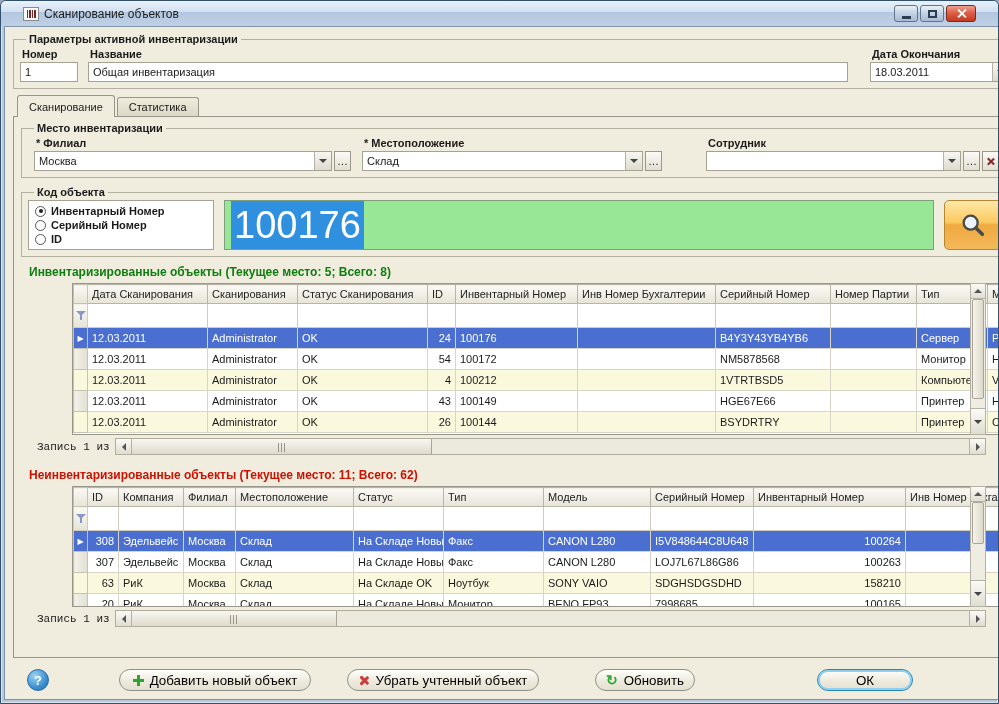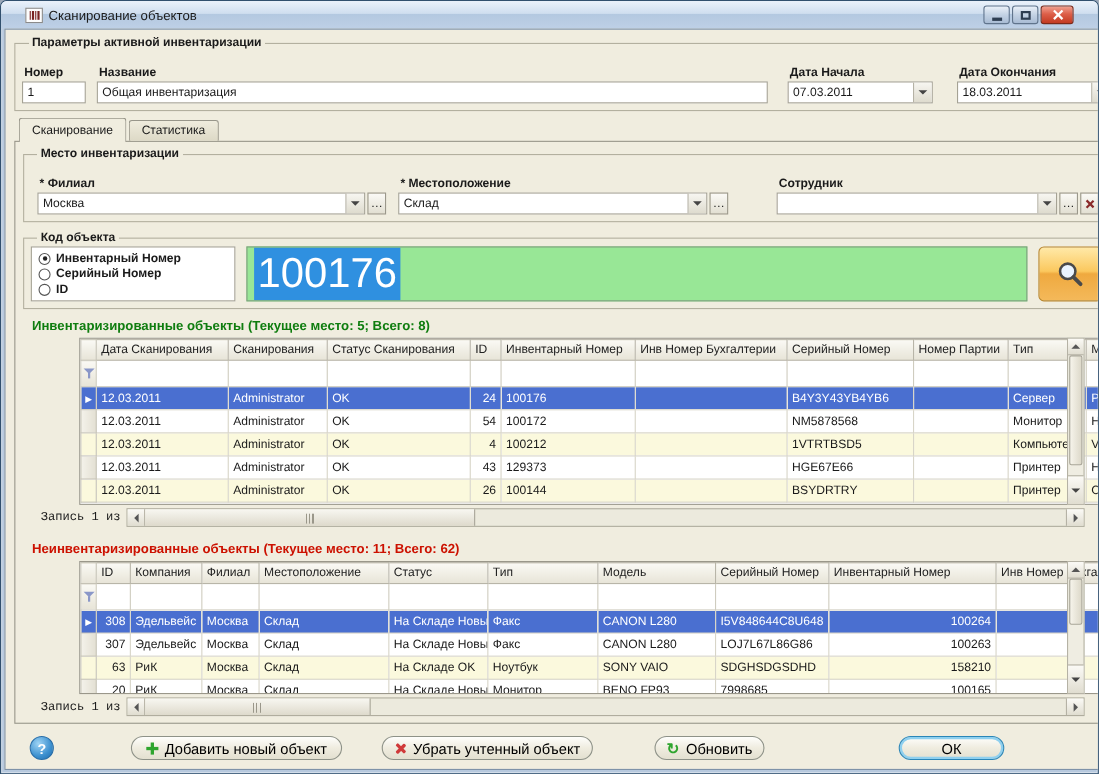--- a/index.html
+++ b/index.html
@@ -38,21 +38,21 @@
   .tri-up { width:0; height:0; border-left:4px solid transparent; border-right:4px solid transparent; border-bottom:4px solid #555; }
   .tri-left { width:0; height:0; border-top:4px solid transparent; border-bottom:4px solid transparent; border-right:4px solid #555; }
   .tri-right { width:0; height:0; border-top:4px solid transparent; border-bottom:4px solid transparent; border-left:4px solid #555; }
   .sq-btn { width:17px; height:20px; margin-left:2px; border:1px solid #9b988b; background:linear-gradient(#fbfaf6,#e2dfd2); display:flex; align-items:center; justify-content:center; font-size:11px; flex:none; }
   .clear-x { position:relative; width:9px; height:9px; }
   .clear-x::before, .clear-x::after { content:""; position:absolute; left:4px; top:0; width:1.6px; height:9px; background:#8a2a2a; }
   .clear-x::before { transform:rotate(45deg); } .clear-x::after { transform:rotate(-45deg); }
 
   
   .params .frow { display:flex; align-items:flex-end; }
-  .fg { display:flex; flex-direction:column;margin-top:12px; }
+  .fg { display:flex; flex-direction:column; }
   .fg-number { width:58px; }
   .fg-name { flex:1; margin-left:10px; }
   .fg-date1 { width:132px; margin-left:18px; }
   .fg-date2 { width:140px; margin-left:22px; }
 
   
   .tabs { display:flex; align-items:flex-end; margin:6px 0 0 4px; position:relative; z-index:2; }
   .tab { padding:3px 11px; border:1px solid #98968a; border-bottom:none; border-radius:3px 3px 0 0; margin-right:2px;
          background:linear-gradient(#efecdd,#ddd9c6); height:19px; }
   .tab.active { background:#f0eddf; height:22px; margin-bottom:-1px; padding-top:5px; }
@@ -187,29 +187,20 @@
           <div class="flabel">Номер</div>
           <div class="tfield">
                 <span class="val">1</span>
               </div>
         </div>
         <div class="fg fg-name">
           <div class="flabel">Название</div>
           <div class="tfield">
                 <span class="val">Общая инвентаризация</span>
               </div>
-        </div>
-        <div class="fg fg-date1">
-          <div class="flabel">Дата Начала</div>
-          <div class="tfield">
-            <span class="val">07.03.2011</span>
-            <span class="dd-btn">
-                  <span class="tri-down"></span>
-                </span>
-          </div>
         </div>
         <div class="fg fg-date2">
           <div class="flabel">Дата Окончания</div>
           <div class="tfield">
             <span class="val">18.03.2011</span>
             <span class="dd-btn">
                   <span class="tri-down"></span>
                 </span>
           </div>
         </div>
@@ -368,21 +359,21 @@
                     <td class="c7"></td>
                     <td class="c8">Компьютер</td>
                     <td class="c9">VIST</td>
                   </tr>
                   <tr>
                     <td class="ind"></td>
                     <td class="c0">12.03.2011</td>
                     <td class="c1">Administrator</td>
                     <td class="c2">OK</td>
                     <td class="c3">43</td>
-                    <td class="c4">129373</td>
+                    <td class="c4">100149</td>
                     <td class="c5"></td>
                     <td class="c6">HGE67E66</td>
                     <td class="c7"></td>
                     <td class="c8">Принтер</td>
                     <td class="c9">HP 1</td>
                   </tr>
                   <tr class="alt">
                     <td class="ind"></td>
                     <td class="c0">12.03.2011</td>
                     <td class="c1">Administrator</td>

